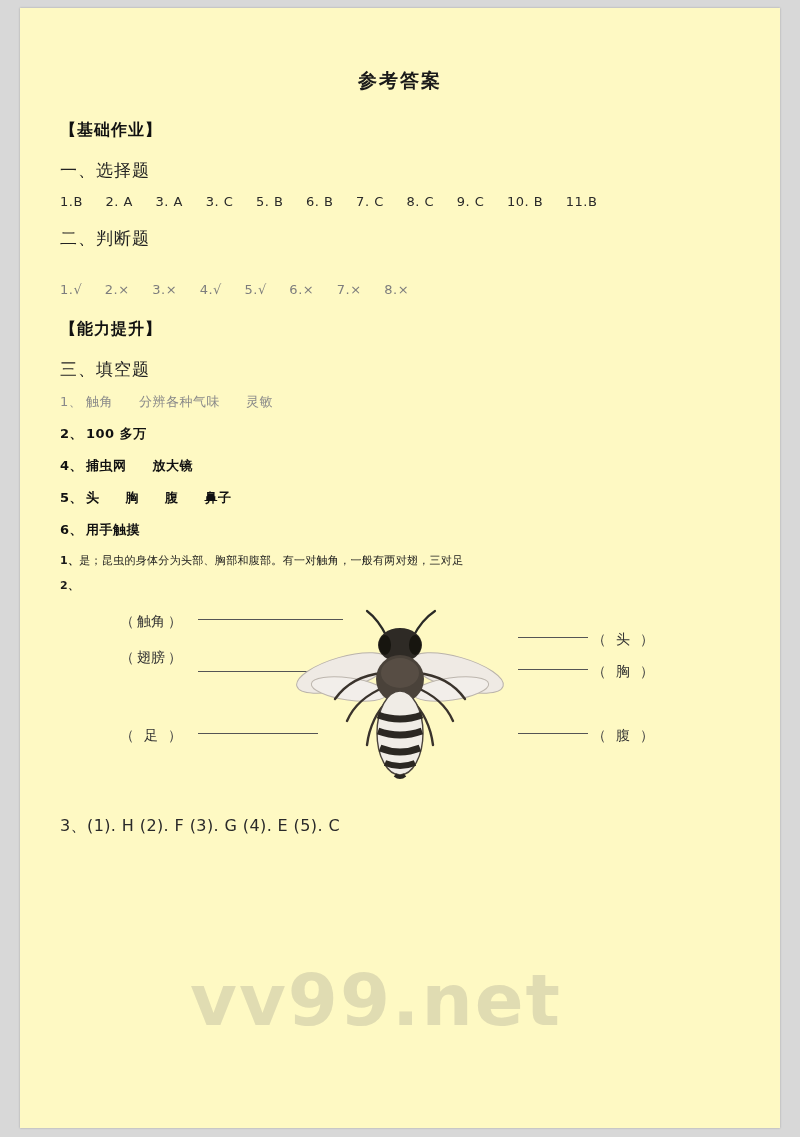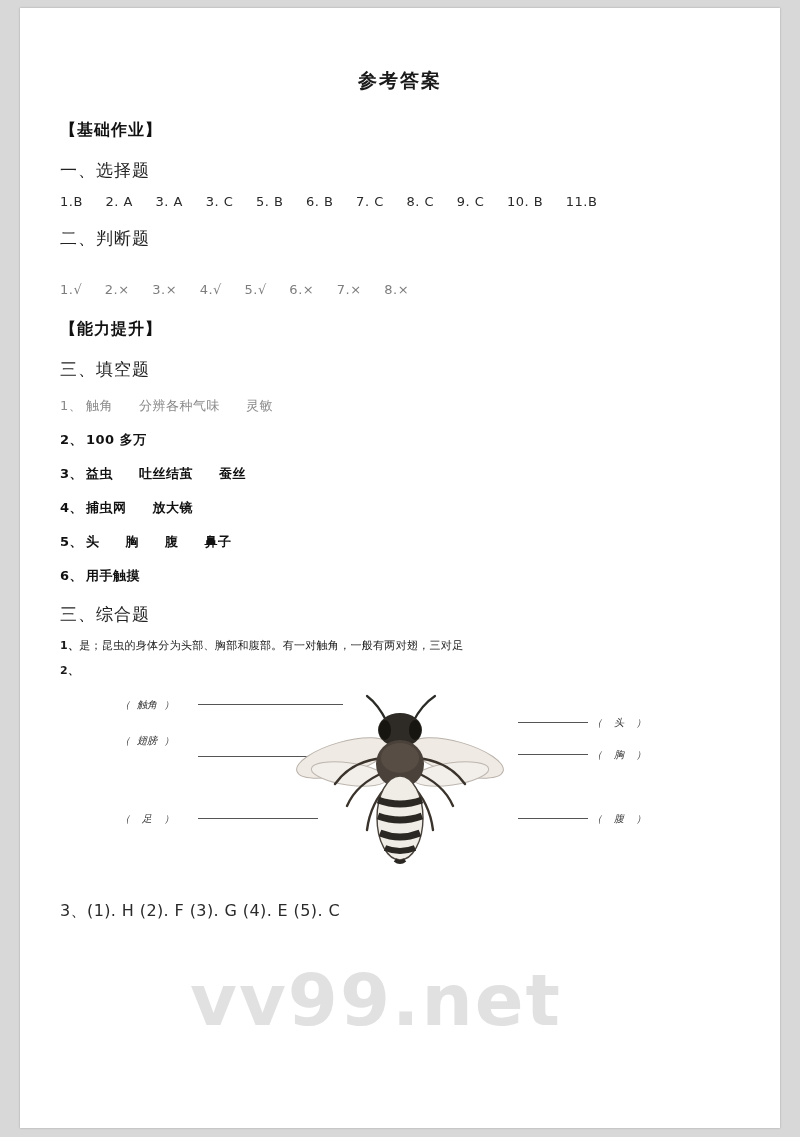--- a/index.html
+++ b/index.html
@@ -12,21 +12,21 @@
     height: 1137px;
     font-family: "Liberation Serif", "DejaVu Serif", serif;
     overflow: hidden;
   }
   .page {
     position: absolute;
     left: 20px;
     top: 8px;
     width: 760px;
     height: 1120px;
-    background: #ffffff;
+    background: #fef9c3;
     box-shadow: 0 0 2px rgba(0,0,0,0.25);
     overflow: hidden;
   }
   .content {
     position: absolute;
     left: 40px;
     top: 60px;
     width: 680px;
   }
   .doc-title {
@@ -59,21 +59,21 @@
     letter-spacing: 0.5px;
     font-family: "DejaVu Sans", "Liberation Sans", sans-serif;
   }
   .answer-row span.cell {
     display: inline-block;
     margin-right: 18px;
   }
   .fill-row {
     font-size: 13px;
     color: #2a2a2a;
-    margin: 16px 0 14px 0;
+    margin: 8px 0 14px 0;
     letter-spacing: 0.5px;
     font-family: "DejaVu Sans", "Liberation Sans", sans-serif;
   }
   .fill-row .num {
     display: inline-block;
     min-width: 26px;
   }
   .fill-row .seg {
     display: inline-block;
     margin-right: 26px;
@@ -96,25 +96,24 @@
 
   
   .diagram {
     position: relative;
     width: 560px;
     height: 185px;
     margin: 6px 0 4px 60px;
   }
   .label-box {
     position: absolute;
-    font-size: 10px;
+    font-size: 14px;
     color: #333;
     font-family: "DejaVu Sans", "Liberation Sans", sans-serif;
     white-space: nowrap;
-    font-style: italic;
   }
   .label-box .paren { color: #444; }
   .label-box .txt { display: inline-block; min-width: 34px; text-align: center; }
   .leader {
     position: absolute;
     height: 0;
     border-top: 1px solid #555;
   }
   .bee-wrap {
     position: absolute;
@@ -187,37 +186,33 @@
     <div class="sub-head">三、填空题</div>
 
     <div class="fill-row faint">
       <span class="num">1、</span><span class="seg">触角</span><span class="seg">分辨各种气味</span><span class="seg">灵敏</span>
     </div>
 
     <div class="fill-row bold">
       <span class="num">2、</span><span class="seg">100 多万</span>
     </div>
 
-    <div class="fill-row bold">
-      <span class="num">3、</span><span class="seg">益虫</span><span class="seg">吐丝结茧</span><span class="seg">蚕丝</span>
-    </div>
 
     <div class="fill-row bold">
       <span class="num">4、</span><span class="seg">捕虫网</span><span class="seg">放大镜</span>
     </div>
 
     <div class="fill-row bold">
       <span class="num">5、</span><span class="seg">头</span><span class="seg">胸</span><span class="seg">腹</span><span class="seg">鼻子</span>
     </div>
 
     <div class="fill-row bold">
       <span class="num">6、</span><span class="seg">用手触摸</span>
     </div>
 
-    <div class="sub-head">三、综合题</div>
 
     <div class="comp-row">
       <span class="num">1、</span><span>是；昆虫的身体分为头部、胸部和腹部。有一对触角，一般有两对翅，三对足</span>
     </div>
 
     <div class="comp-row">
       <span class="num">2、</span>
     </div>
 
     <div class="diagram">

